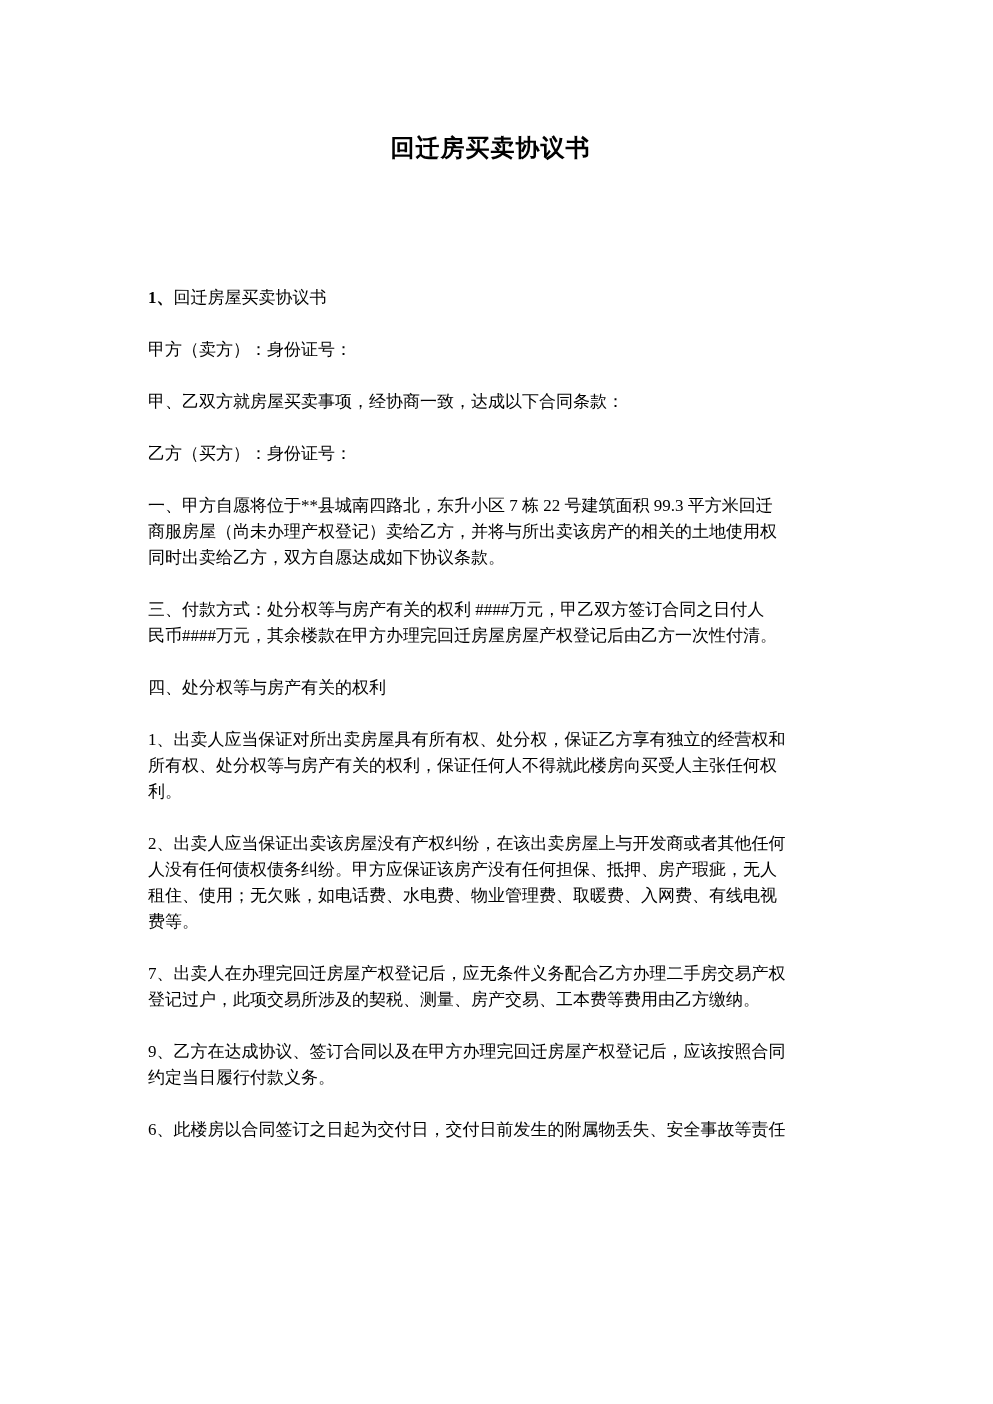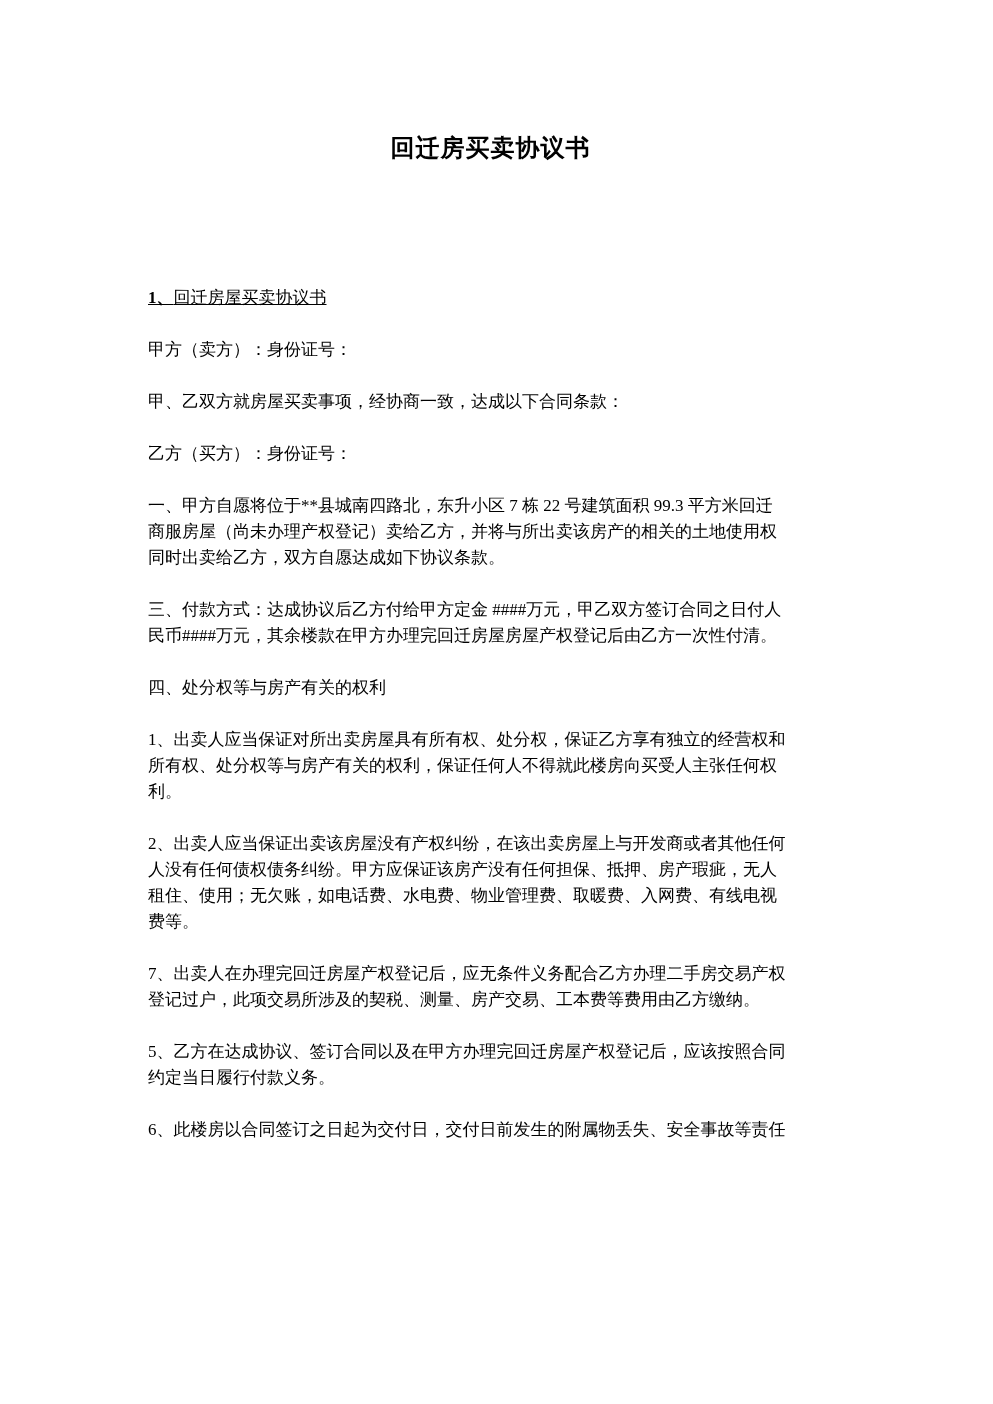--- a/index.html
+++ b/index.html
@@ -33,21 +33,20 @@
     font-size: 17px;
     line-height: 26px;
     margin: 14px 0 26px 0;
     white-space: pre-wrap;
     word-break: break-all;
   }
   .section-heading {
     font-size: 17px;
     line-height: 26px;
     margin: 0 0 26px 0;
-    text-decoration: underline;
   }
   .num-bold {
     font-weight: bold;
   }
 </style>
 </head>
 <body>
 
 <div class="page">
   <div class="content">
@@ -60,37 +59,37 @@
 
     <p class="doc-paragraph">甲、乙双方就房屋买卖事项，经协商一致，达成以下合同条款：</p>
 
     <p class="doc-paragraph">乙方（买方）：身份证号：</p>
 
     <p class="doc-paragraph">一、甲方自愿将位于**县城南四路北，东升小区 7 栋 22 号建筑面积 99.3 平方米回迁
 商服房屋（尚未办理产权登记）卖给乙方，并将与所出卖该房产的相关的土地使用权
 同时出卖给乙方，双方自愿达成如下协议条款。</p>
 
 
-    <p class="doc-paragraph">三、付款方式：达成协议后乙方付给甲方定金 ####万元，甲乙双方签订合同之日付人
+    <p class="doc-paragraph">三、付款方式：处分权等与房产有关的权利 ####万元，甲乙双方签订合同之日付人
 民币####万元，其余楼款在甲方办理完回迁房屋房屋产权登记后由乙方一次性付清。</p>
 
     <p class="doc-paragraph">四、处分权等与房产有关的权利</p>
 
     <p class="doc-paragraph">1、出卖人应当保证对所出卖房屋具有所有权、处分权，保证乙方享有独立的经营权和
 所有权、处分权等与房产有关的权利，保证任何人不得就此楼房向买受人主张任何权
 利。</p>
 
     <p class="doc-paragraph">2、出卖人应当保证出卖该房屋没有产权纠纷，在该出卖房屋上与开发商或者其他任何
 人没有任何债权债务纠纷。甲方应保证该房产没有任何担保、抵押、房产瑕疵，无人
 租住、使用；无欠账，如电话费、水电费、物业管理费、取暖费、入网费、有线电视
 费等。</p>
 
 
     <p class="doc-paragraph">7、出卖人在办理完回迁房屋产权登记后，应无条件义务配合乙方办理二手房交易产权
 登记过户，此项交易所涉及的契税、测量、房产交易、工本费等费用由乙方缴纳。</p>
 
-    <p class="doc-paragraph">5、乙方在达成协议、签订合同以及在甲方办理完回迁房屋产权登记后，应该按照合同
+    <p class="doc-paragraph">9、乙方在达成协议、签订合同以及在甲方办理完回迁房屋产权登记后，应该按照合同
 约定当日履行付款义务。</p>
 
     <p class="doc-paragraph">6、此楼房以合同签订之日起为交付日，交付日前发生的附属物丢失、安全事故等责任</p>
 
   </div>
 </div>
 
 </body></html>

